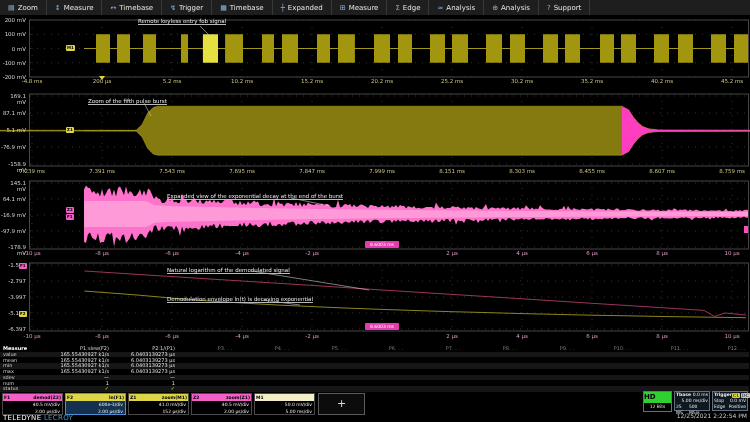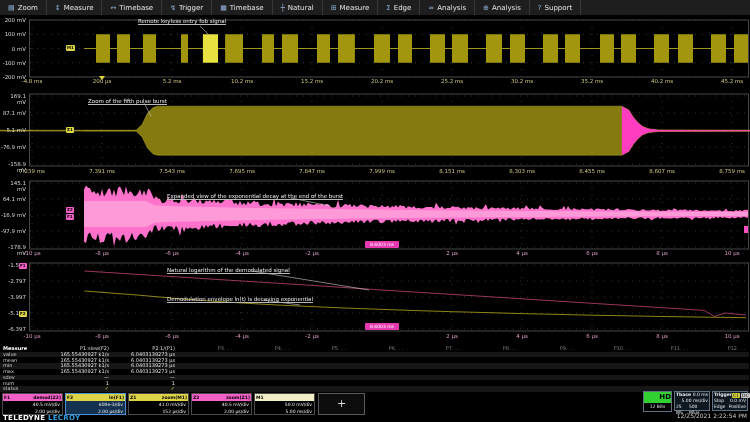--- a/index.html
+++ b/index.html
@@ -43,32 +43,32 @@
   .desc{position:absolute;top:393px;width:61px;height:22px;border:1px solid #4a4a4a;
         background:#000;z-index:2}
   .desc.sel{border-color:#4d8fd0;background:#14314f}
   .dhead{height:7px;display:flex;justify-content:space-between;font-size:4.5px;
          font-weight:bold;color:#000;line-height:7px;padding:0 1px}
   .dbody{font-size:4.5px;color:#ececec;text-align:right;padding-right:2px;line-height:7px;height:7px}
   #addbox{position:absolute;top:393px;left:318px;width:47px;height:22px;border:1px solid #5a5a5a;
           background:#0c0c0c;color:#dcdcdc;text-align:center;line-height:20px;font-size:11px}
   
   #hdbox{position:absolute;left:643px;top:391px;width:29px;height:21px;border:1px solid #5f7183;background:#000}
-  #hd{height:11px;background:#2fd02f;color:#000;font-weight:bold;font-size:7px;text-align:right;line-height:11px}
+  #hd{height:11px;background:#2fd02f;color:#000;font-weight:bold;font-size:7px;text-align:left;line-height:11px}
   #bits{font-size:4.5px;color:#e0e0e0;text-align:center;line-height:8px}
   #tbase,#trig{position:absolute;top:391px;height:20px;border:1px solid #5f7183;
                background:#0e1821;color:#e8e8e8;font-size:4.5px;padding:0 1px}
   #tbase{left:674px;width:36px}
   #trig{left:712px;width:36px}
   .row{display:flex;justify-content:space-between;line-height:6px;height:6px}
   .row.r{justify-content:flex-end}
   .bt{font-weight:bold}
   .chip2{background:#d8d23a;color:#000;padding:0 1px;border-radius:1px;line-height:5px;height:5px;margin-top:1px}
   .chipdc{background:#c8c8c8}
-  #logo{position:absolute;left:3px;top:414px;font-size:7px;font-weight:bold;letter-spacing:.3px}
+  #logo{position:absolute;left:3px;top:414px;font-size:7px;font-weight:normal;letter-spacing:.3px}
   #brand1{color:#fff}
   #brand2{color:#2f9fe0}
   #datetime{position:absolute;right:3px;top:412px;font-size:6px;color:#c8c8c8}
 </style>
 </head>
 <body>
 
 <div id="screen">
   <div id="menubar">
       <div class="mi">
@@ -86,21 +86,21 @@
       <div class="mi">
         <span class="mic">↯</span>
         <span>Trigger</span>
       </div>
       <div class="mi">
         <span class="mic">▦</span>
         <span>Timebase</span>
       </div>
       <div class="mi">
         <span class="mic">┼</span>
-        <span>Natural</span>
+        <span>Expanded</span>
       </div>
       <div class="mi">
         <span class="mic">⊞</span>
         <span>Measure</span>
       </div>
       <div class="mi">
         <span class="mic">Σ</span>
         <span>Edge</span>
       </div>
       <div class="mi">

